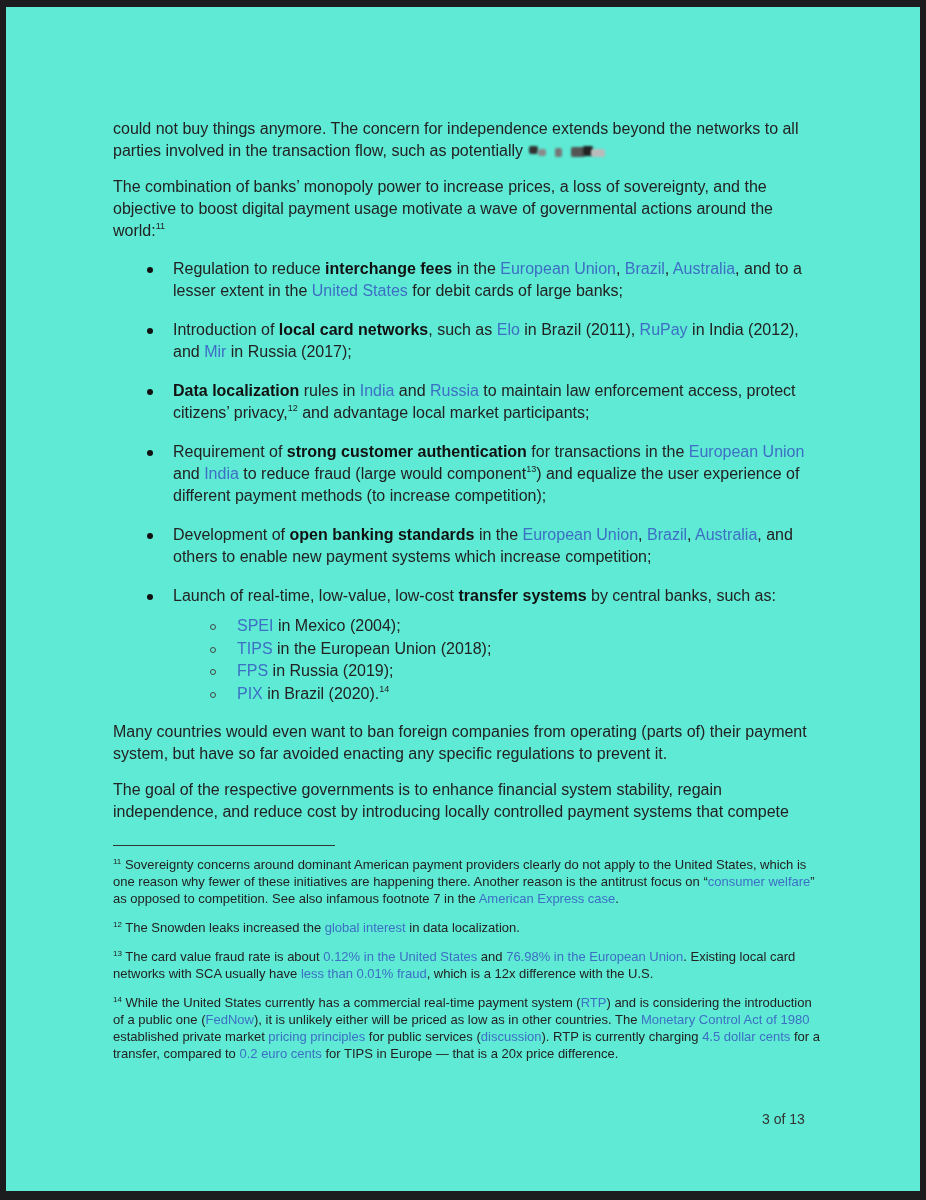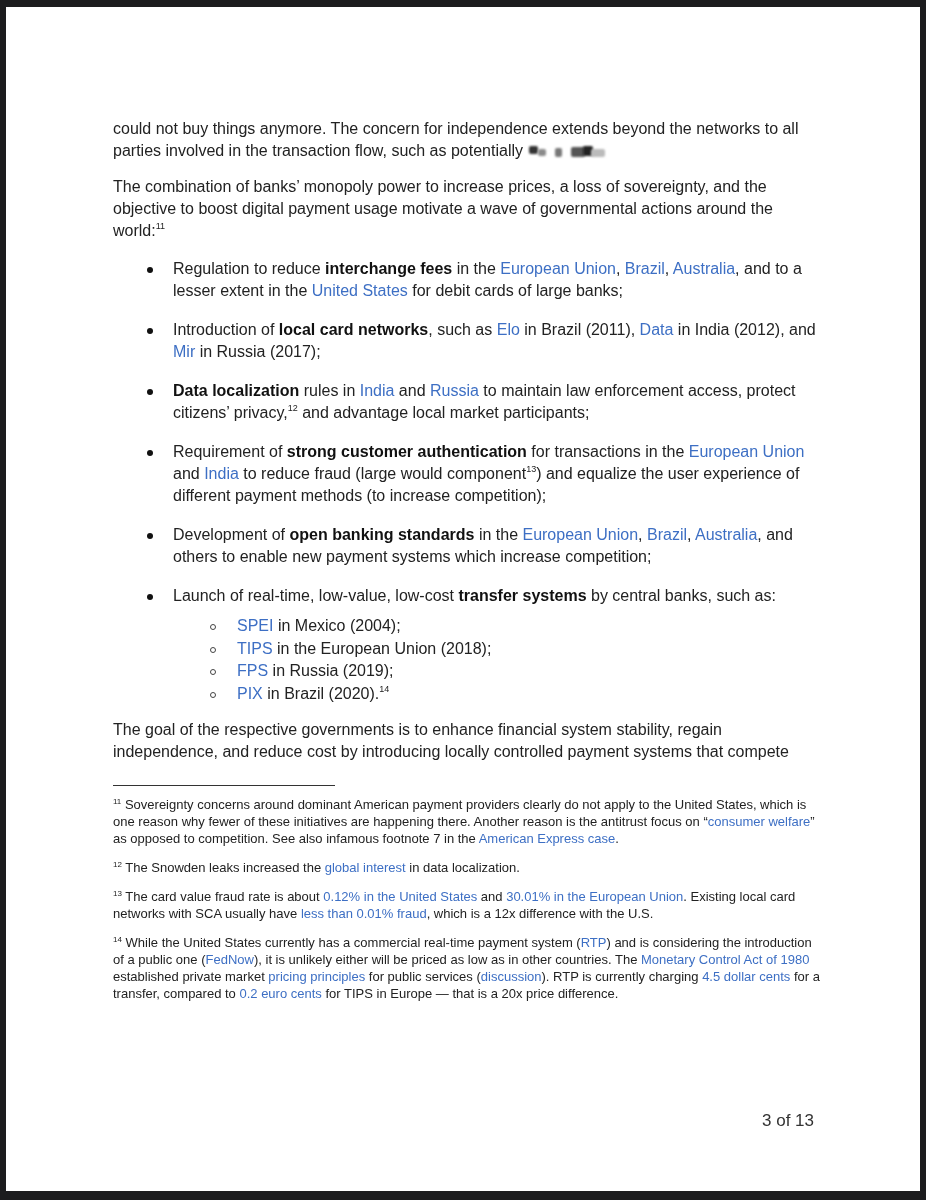--- a/index.html
+++ b/index.html
@@ -6,21 +6,21 @@
   body {
     width: 926px; height: 1200px;
     background: #1c1c1e;
     position: relative; overflow: hidden;
     font-family: "Liberation Sans", sans-serif;
     color: #222;
   }
   .page {
     position: absolute; left: 6px; top: 7px;
     width: 914px; height: 1184px;
-    background: #ffffff;
+    background: #5eead4;
   }
   .content {
     position: absolute; left: 107px; top: 111px;
     width: 712px;
   }
   .p {
     font-size: 16px; line-height: 22px; margin: 0;
   }
   .p.gap { margin-top: 14px; }
   a.lnk, .lnk { color: #3d6fc4; text-decoration: none; cursor: pointer; }
@@ -54,41 +54,41 @@
   .fn-rule {
     width: 222px; height: 1px; background: #333;
     margin-top: 22px; margin-bottom: 10px;
   }
   .fn {
     font-size: 13px; line-height: 17px; margin: 0 0 12px 0; color: #222;
   }
   .fn sup { font-size: 8px; vertical-align: 5px; }
   .pagenum {
     position: absolute; left: 756px; top: 1104px;
-    font-size: 17px; color: #333;
+    font-size: 14px; color: #333;
   }
 </style>
 </head>
 <body>
 
 <div class="page">
   <div class="content">
 
     <p class="p"><span>could not buy things anymore. The concern for independence extends beyond the networks to all parties involved in the transaction flow, such as potentially</span><span class="redacted"><span style="left:0;top:2px;width:9px;height:8px;background:#333"></span><span style="left:9px;top:5px;width:8px;height:7px;background:#8a8a8a"></span><span style="left:26px;top:4px;width:7px;height:9px"></span><span style="left:42px;top:3px;width:14px;height:10px;background:#555"></span><span style="left:54px;top:2px;width:10px;height:10px;background:#222"></span><span style="left:62px;top:5px;width:14px;height:8px;background:#bbb"></span></span></p>
 
     <p class="p gap"><span>The combination of banks’ monopoly power to increase prices, a loss of sovereignty, and the objective to boost digital payment usage motivate a wave of governmental actions around the world:</span><sup>11</sup></p>
 
     <ul class="bullets">
       <li>
         <span class="dot"></span>
         <span>Regulation to reduce </span><b>interchange fees</b><span> in the </span><a class="lnk">European Union</a><span>, </span><a class="lnk">Brazil</a><span>, </span><a class="lnk">Australia</a><span>, and to a lesser extent in the </span><a class="lnk">United States</a><span> for debit cards of large banks;</span>
       </li>
       <li>
         <span class="dot"></span>
-        <span>Introduction of </span><b>local card networks</b><span>, such as </span><a class="lnk">Elo</a><span> in Brazil (2011), </span><a class="lnk">Data</a><span> in India (2012), and </span><a class="lnk">Mir</a><span> in Russia (2017);</span>
+        <span>Introduction of </span><b>local card networks</b><span>, such as </span><a class="lnk">Elo</a><span> in Brazil (2011), </span><a class="lnk">RuPay</a><span> in India (2012), and </span><a class="lnk">Mir</a><span> in Russia (2017);</span>
       </li>
       <li>
         <span class="dot"></span>
         <b>Data localization</b><span> rules in </span><a class="lnk">India</a><span> and </span><a class="lnk">Russia</a><span> to maintain law enforcement access, protect citizens’ privacy,</span><sup>12</sup><span> and advantage local market participants;</span>
       </li>
       <li>
         <span class="dot"></span>
         <span>Requirement of </span><b>strong customer authentication</b><span> for transactions in the </span><a class="lnk">European Union</a><span> and </span><a class="lnk">India</a><span> to reduce fraud (large would component</span><sup>13</sup><span>) and equalize the user experience of different payment methods (to increase competition);</span>
       </li>
       <li>
@@ -100,27 +100,28 @@
         <span>Launch of real-time, low-value, low-cost </span><b>transfer systems</b><span> by central banks, such as:</span>
         <ul class="sub">
           <li><span class="circ"></span><a class="lnk">SPEI</a><span> in Mexico (2004);</span></li>
           <li><span class="circ"></span><a class="lnk">TIPS</a><span> in the European Union (2018);</span></li>
           <li><span class="circ"></span><a class="lnk">FPS</a><span> in Russia (2019);</span></li>
           <li><span class="circ"></span><a class="lnk">PIX</a><span> in Brazil (2020).</span><sup>14</sup></li>
         </ul>
       </li>
     </ul>
 
+    <p class="p gap" style="margin-top:16px">Many countries would even want to ban foreign companies from operating (parts of) their payment system, but have so far avoided enacting any specific regulations to prevent it.</p>
     <p class="p gap">The goal of the respective governments is to enhance financial system stability, regain independence, and reduce cost by introducing locally controlled payment systems that compete</p>
 
     <div class="fn-rule"></div>
 
     <p class="fn"><sup>11</sup><span> Sovereignty concerns around dominant American payment providers clearly do not apply to the United States, which is one reason why fewer of these initiatives are happening there. Another reason is the antitrust focus on “</span><a class="lnk">consumer welfare</a><span>” as opposed to competition. See also infamous footnote 7 in the </span><a class="lnk">American Express case</a><span>.</span></p>
 
     <p class="fn"><sup>12</sup><span> The Snowden leaks increased the </span><a class="lnk">global interest</a><span> in data localization.</span></p>
 
-    <p class="fn"><sup>13</sup><span> The card value fraud rate is about </span><a class="lnk">0.12% in the United States</a><span> and </span><a class="lnk">30.01% in the European Union</a><span>. Existing local card networks with SCA usually have </span><a class="lnk">less than 0.01% fraud</a><span>, which is a 12x difference with the U.S.</span></p>
+    <p class="fn"><sup>13</sup><span> The card value fraud rate is about </span><a class="lnk">0.12% in the United States</a><span> and </span><a class="lnk">76.98% in the European Union</a><span>. Existing local card networks with SCA usually have </span><a class="lnk">less than 0.01% fraud</a><span>, which is a 12x difference with the U.S.</span></p>
 
     <p class="fn"><sup>14</sup><span> While the United States currently has a commercial real-time payment system (</span><a class="lnk">RTP</a><span>) and is considering the introduction of a public one (</span><a class="lnk">FedNow</a><span>), it is unlikely either will be priced as low as in other countries. The </span><a class="lnk">Monetary Control Act of 1980</a><span> established private market </span><a class="lnk">pricing principles</a><span> for public services (</span><a class="lnk">discussion</a><span>). RTP is currently charging </span><a class="lnk">4.5 dollar cents</a><span> for a transfer, compared to </span><a class="lnk">0.2 euro cents</a><span> for TIPS in Europe — that is a 20x price difference.</span></p>
   </div>
 
   <div class="pagenum">3 of 13</div>
 </div>
 
 </body></html>

